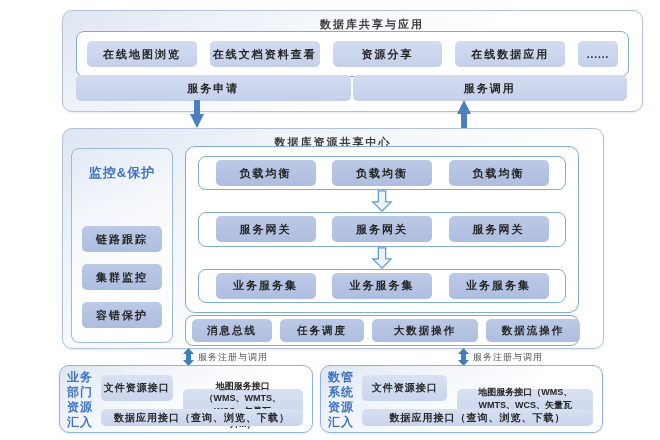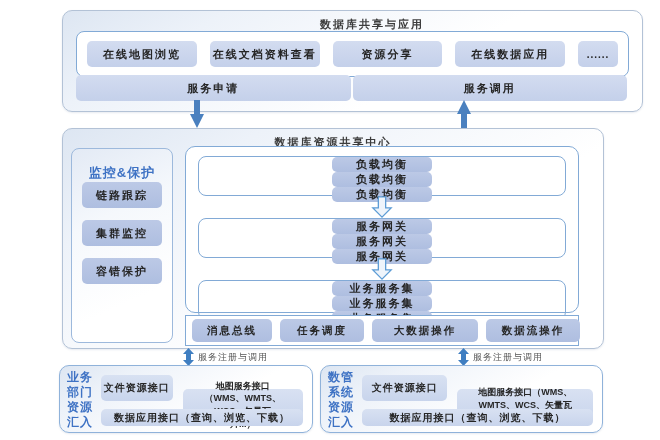--- a/index.html
+++ b/index.html
@@ -52,41 +52,41 @@
   .mid-box{left:62px;top:128px;width:540px;height:219px;}
   .monitor-panel{
     position:absolute;left:8px;top:19px;width:102px;bottom:5px;
     border:1px solid #9db9dc;border-radius:8px;
     background:linear-gradient(155deg,#e3eaf5 0%,#f5f8fc 35%,#ffffff 75%);
     display:flex;flex-direction:column;align-items:center;box-sizing:border-box;
   }
   .monitor-title{
     margin-top:15px;font-size:13px;font-weight:bold;color:#3e72c4;letter-spacing:1px;
   }
-  .monitor-pills{display:flex;flex-direction:column;gap:12px;width:100%;
+  .monitor-pills{margin-top:44px;display:flex;flex-direction:column;gap:12px;width:100%;
     padding:0 10px;box-sizing:border-box;}
   .m-pill{height:26px;width:100%;box-sizing:border-box;}
 
   .right-panel{
     position:absolute;left:122px;top:17px;width:394px;height:167px;
     background:#ffffff;border:1px solid #82aad6;border-radius:10px;
     box-sizing:border-box;
     display:flex;flex-direction:column;justify-content:space-between;
     padding:9px 12px;
   }
   .row-box{
     border:1px solid #82aad6;border-radius:8px;height:38px;
-    display:flex;align-items:center;justify-content:space-evenly;flex-direction:column;
+    display:flex;align-items:center;justify-content:space-evenly;
   }
   .row-pill{width:100px;height:26px;}
   .hollow-wrap{display:flex;justify-content:center;height:22px;}
 
   .bus-box{
     position:absolute;left:122px;top:186px;width:394px;height:31px;
-    background:#ffffff;border:1px solid #82aad6;border-radius:0;
+    background:#ffffff;border:1px solid #82aad6;border-radius:8px;
     box-sizing:border-box;
     display:flex;align-items:center;justify-content:space-between;
     padding:0 6px;gap:8px;
   }
   .bus-pill{height:23px;font-size:10.5px;}
   .bus-pill-1{flex:0 0 80px;}
   .bus-pill-2{flex:0 0 84px;}
   .bus-pill-3{flex:0 0 106px;}
   .bus-pill-4{flex:0 0 94px;}
 

